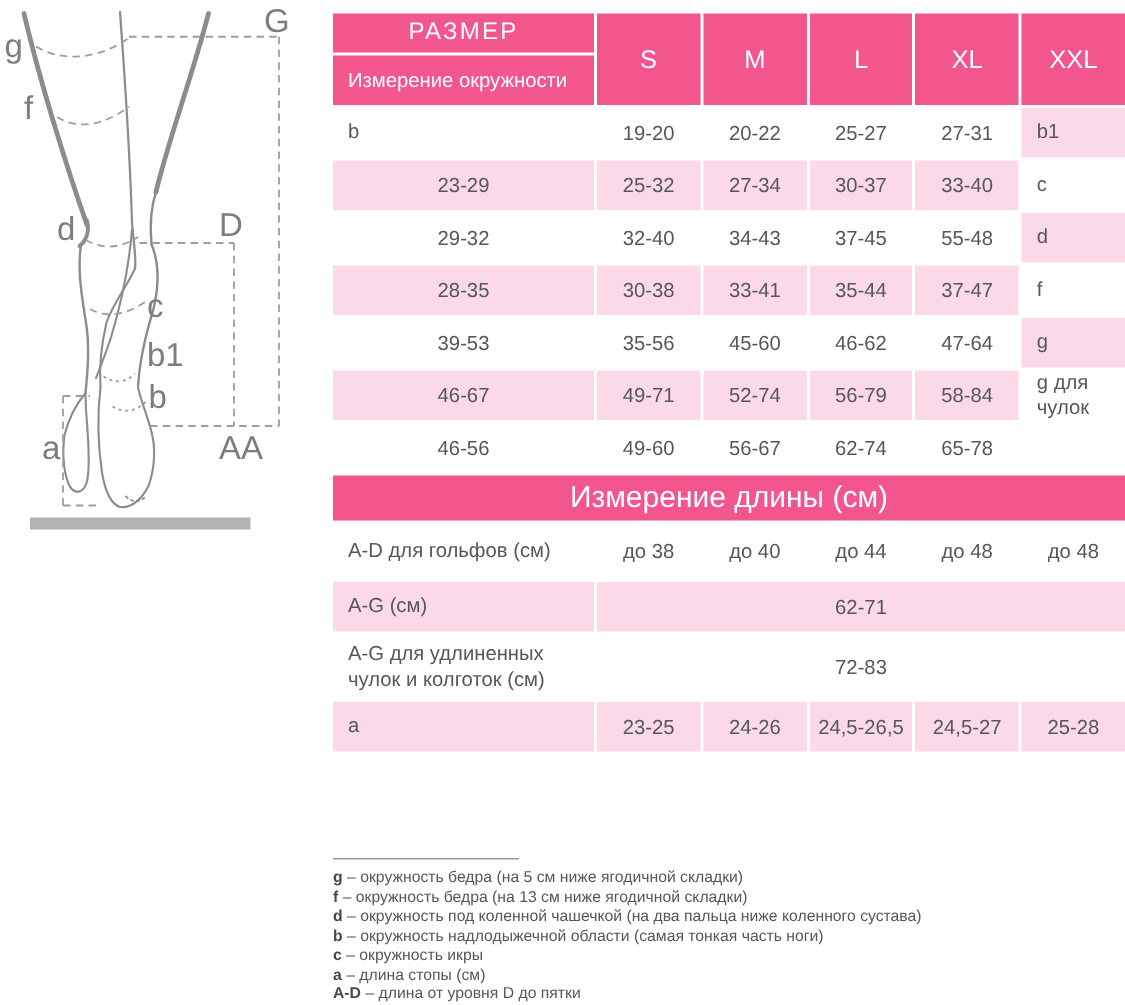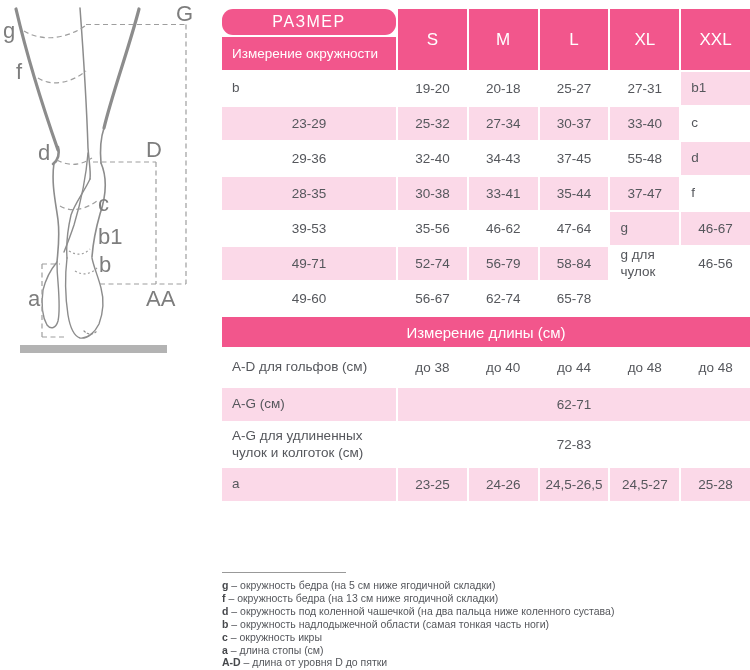--- a/index.html
+++ b/index.html
@@ -14,26 +14,26 @@
     grid-template-columns:174px repeat(5,1fr);
     grid-template-rows:26px 33px repeat(7,33px) 30px 37px 33px 43px 33px;
     gap:2px;background:#fff;
   }
   .cell{display:flex;align-items:center;font-size:13.5px;color:#55575C;box-sizing:border-box;}
   .val{justify-content:center;}
   .lbl{padding-left:10px;line-height:1.25;}
   .pink{background:#FBD9E8;}
   .white{background:#fff;}
   .head{background:#F2568C;color:#fff;}
-  .corner{grid-area:1/1/2/2;justify-content:center;font-size:16px;letter-spacing:1.5px;border-radius:11px;}
+  .corner{grid-area:1/1/2/2;justify-content:center;font-size:16px;letter-spacing:1.5px;}
   .circ{grid-area:2/1/3/2;padding-left:10px;font-size:13.5px;}
   .sz{justify-content:center;font-size:17px;}
   .sz0{grid-area:1/2/3/3}.sz1{grid-area:1/3/3/4}.sz2{grid-area:1/4/3/5}
   .sz3{grid-area:1/5/3/6}.sz4{grid-area:1/6/3/7}
-  .lenhead{grid-column:1/7;justify-content:center;font-size:15px;}
+  .lenhead{grid-column:1/7;justify-content:center;font-size:20px;}
   .merged{grid-column:2/7;justify-content:center;}
   
   .legend{position:absolute;left:222px;top:572px;width:520px;
           font-size:10.5px;line-height:12.9px;color:#55575C;}
   .legend .rule{width:124px;border-top:1px solid #999;margin-bottom:6px;}
   .legend b{color:#46484C;}
   svg text{font-family:"Liberation Sans",sans-serif;font-size:22px;fill:#7D7D7D;}
 </style>
 </head>
 <body>
@@ -101,48 +101,49 @@
     <div class="cell head corner">РАЗМЕР</div>
     <div class="cell head circ">Измерение окружности</div>
     <div class="cell head sz sz0">S</div>
     <div class="cell head sz sz1">M</div>
     <div class="cell head sz sz2">L</div>
     <div class="cell head sz sz3">XL</div>
     <div class="cell head sz sz4">XXL</div>
 
     <div class="cell white lbl">b</div>
     <div class="cell white val">19-20</div>
-    <div class="cell white val">20-18</div>
+    <div class="cell white val">20-22</div>
     <div class="cell white val">25-27</div>
     <div class="cell white val">27-31</div>
 
     <div class="cell pink lbl">b1</div>
     <div class="cell pink val">23-29</div>
     <div class="cell pink val">25-32</div>
     <div class="cell pink val">27-34</div>
     <div class="cell pink val">30-37</div>
     <div class="cell pink val">33-40</div>
 
     <div class="cell white lbl">c</div>
-    <div class="cell white val">29-36</div>
+    <div class="cell white val">29-32</div>
     <div class="cell white val">32-40</div>
     <div class="cell white val">34-43</div>
     <div class="cell white val">37-45</div>
     <div class="cell white val">55-48</div>
 
     <div class="cell pink lbl">d</div>
     <div class="cell pink val">28-35</div>
     <div class="cell pink val">30-38</div>
     <div class="cell pink val">33-41</div>
     <div class="cell pink val">35-44</div>
     <div class="cell pink val">37-47</div>
 
     <div class="cell white lbl">f</div>
     <div class="cell white val">39-53</div>
     <div class="cell white val">35-56</div>
+    <div class="cell white val">45-60</div>
     <div class="cell white val">46-62</div>
     <div class="cell white val">47-64</div>
 
     <div class="cell pink lbl">g</div>
     <div class="cell pink val">46-67</div>
     <div class="cell pink val">49-71</div>
     <div class="cell pink val">52-74</div>
     <div class="cell pink val">56-79</div>
     <div class="cell pink val">58-84</div>
 

